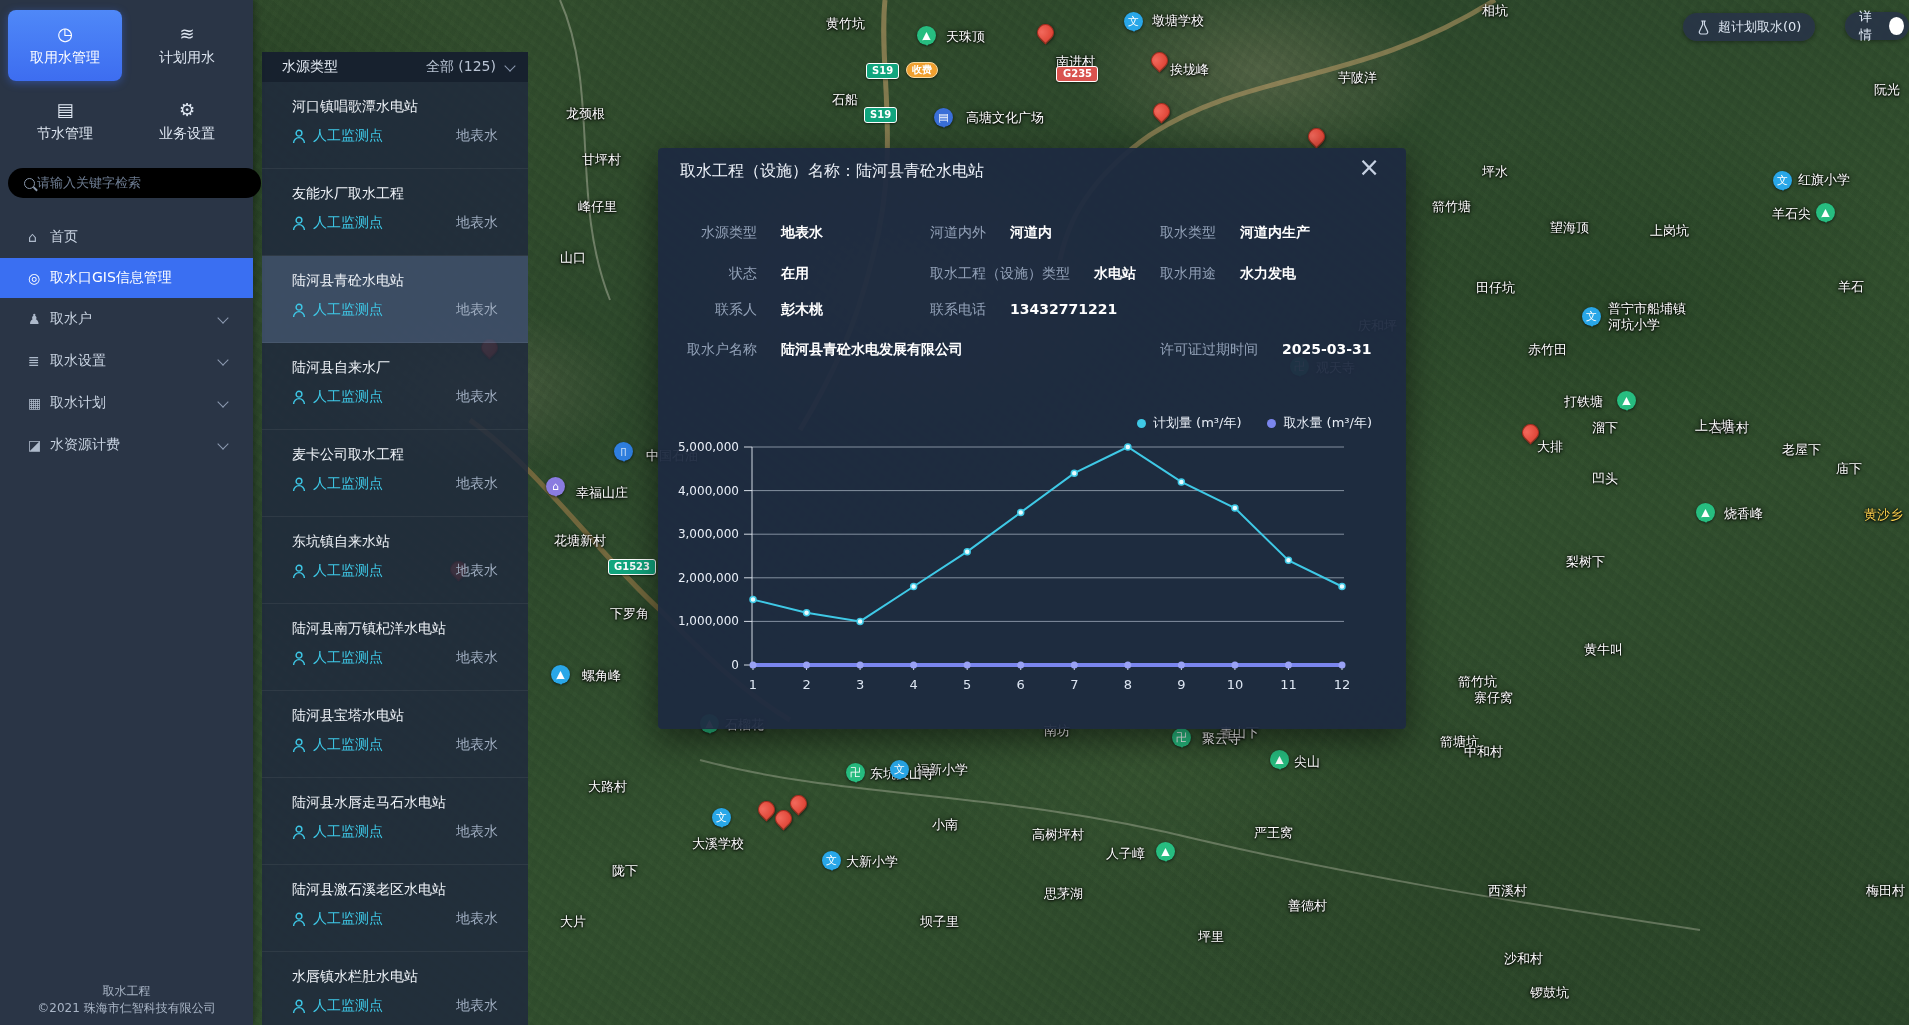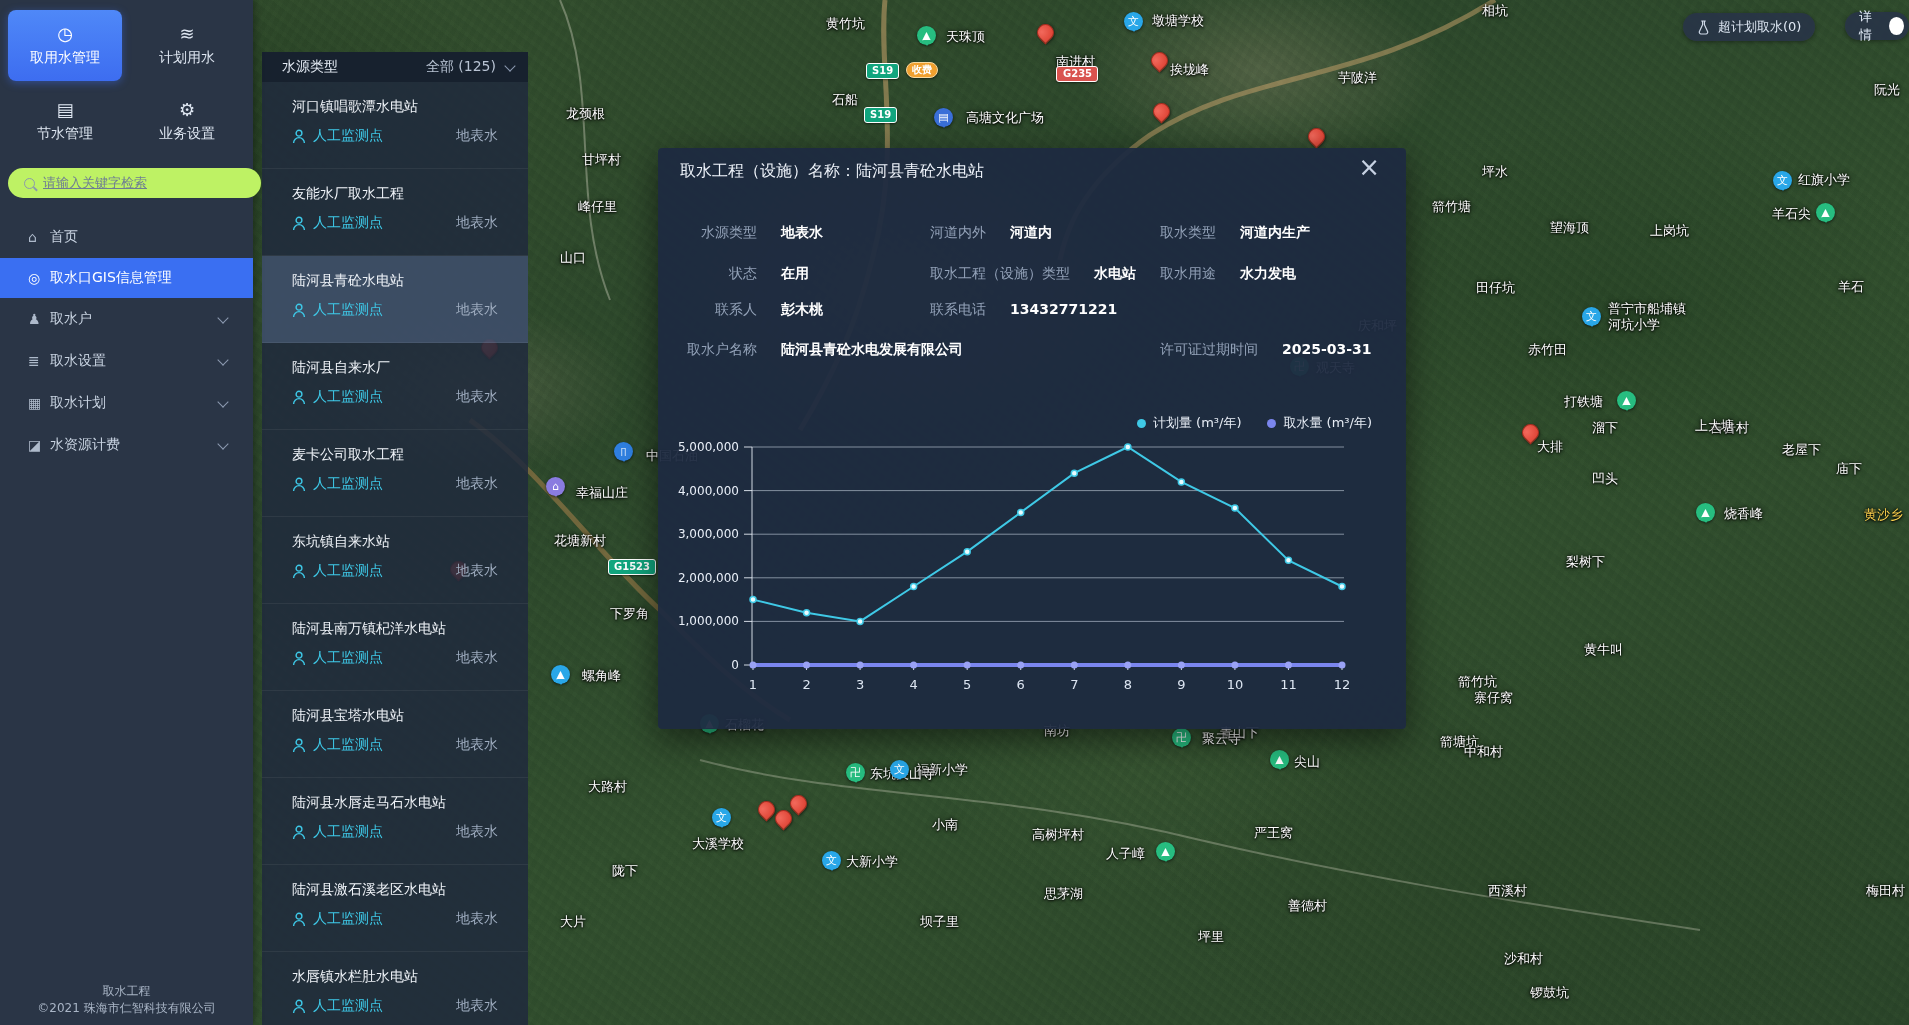--- a/index.html
+++ b/index.html
@@ -42,22 +42,22 @@
   .pin-gas{background:#2f7fe0;}     .pin-gas::after{border-top-color:#2f7fe0;}
   .pin-resort{background:#8a7ce0;}  .pin-resort::after{border-top-color:#8a7ce0;}
   .pin-poi{background:#29a7e8;}     .pin-poi::after{border-top-color:#29a7e8;}
   .pin-building{background:#3a6fd8;}.pin-building::after{border-top-color:#3a6fd8;}
   
   .sidebar{position:absolute;left:0;top:0;width:253px;height:1025px;background:#2a3546;box-shadow:2px 0 8px rgba(0,0,0,.35);}
   .app-btn{position:absolute;width:114px;height:71px;display:flex;flex-direction:column;align-items:center;justify-content:center;
     gap:6px;font-size:14px;color:#dfe7f2;border-radius:8px;cursor:pointer;}
   .app-btn .ico{font-size:18px;line-height:18px;}
   .app-btn.active{background:linear-gradient(180deg,#4f88f8,#3d6df0);color:#fff;box-shadow:0 2px 8px rgba(61,109,240,.45);}
-  .side-search{position:absolute;left:8px;top:168px;width:237px;height:30px;background:#bef264;border-radius:15px;
-    display:flex;align-items:center;gap:8px;padding:0 0 0 16px;color:#6e7d93;font-size:13px;text-decoration:underline;}
+  .side-search{position:absolute;left:8px;top:168px;width:237px;height:30px;background:#000000;border-radius:15px;
+    display:flex;align-items:center;gap:2px;padding:0 0 0 16px;color:#6e7d93;font-size:13px;}
   .mag{width:9px;height:9px;border:1.5px solid #8b99ad;border-radius:50%;position:relative;flex:none;}
   .mag::after{content:'';position:absolute;width:5px;height:1.5px;background:#8b99ad;transform:rotate(45deg);right:-4px;bottom:-2px;}
   .menu-row{position:absolute;left:0;width:253px;height:40px;display:flex;align-items:center;color:#c9d4e2;font-size:14px;cursor:pointer;}
   .menu-row .mico{width:22px;margin-left:28px;font-size:14px;color:#aebacb;flex:none;}
   .menu-row.active{left:0;width:253px;background:#3a6ff2;color:#fff;}
   .menu-row.active .mico{color:#fff;}
   .chev{width:7px;height:7px;border-right:1.5px solid #8c9ab0;border-bottom:1.5px solid #8c9ab0;
     transform:rotate(45deg);position:absolute;right:26px;top:15px;}
   .side-foot{position:absolute;left:0;width:253px;text-align:center;font-size:12px;color:#a9b5c6;}
   

